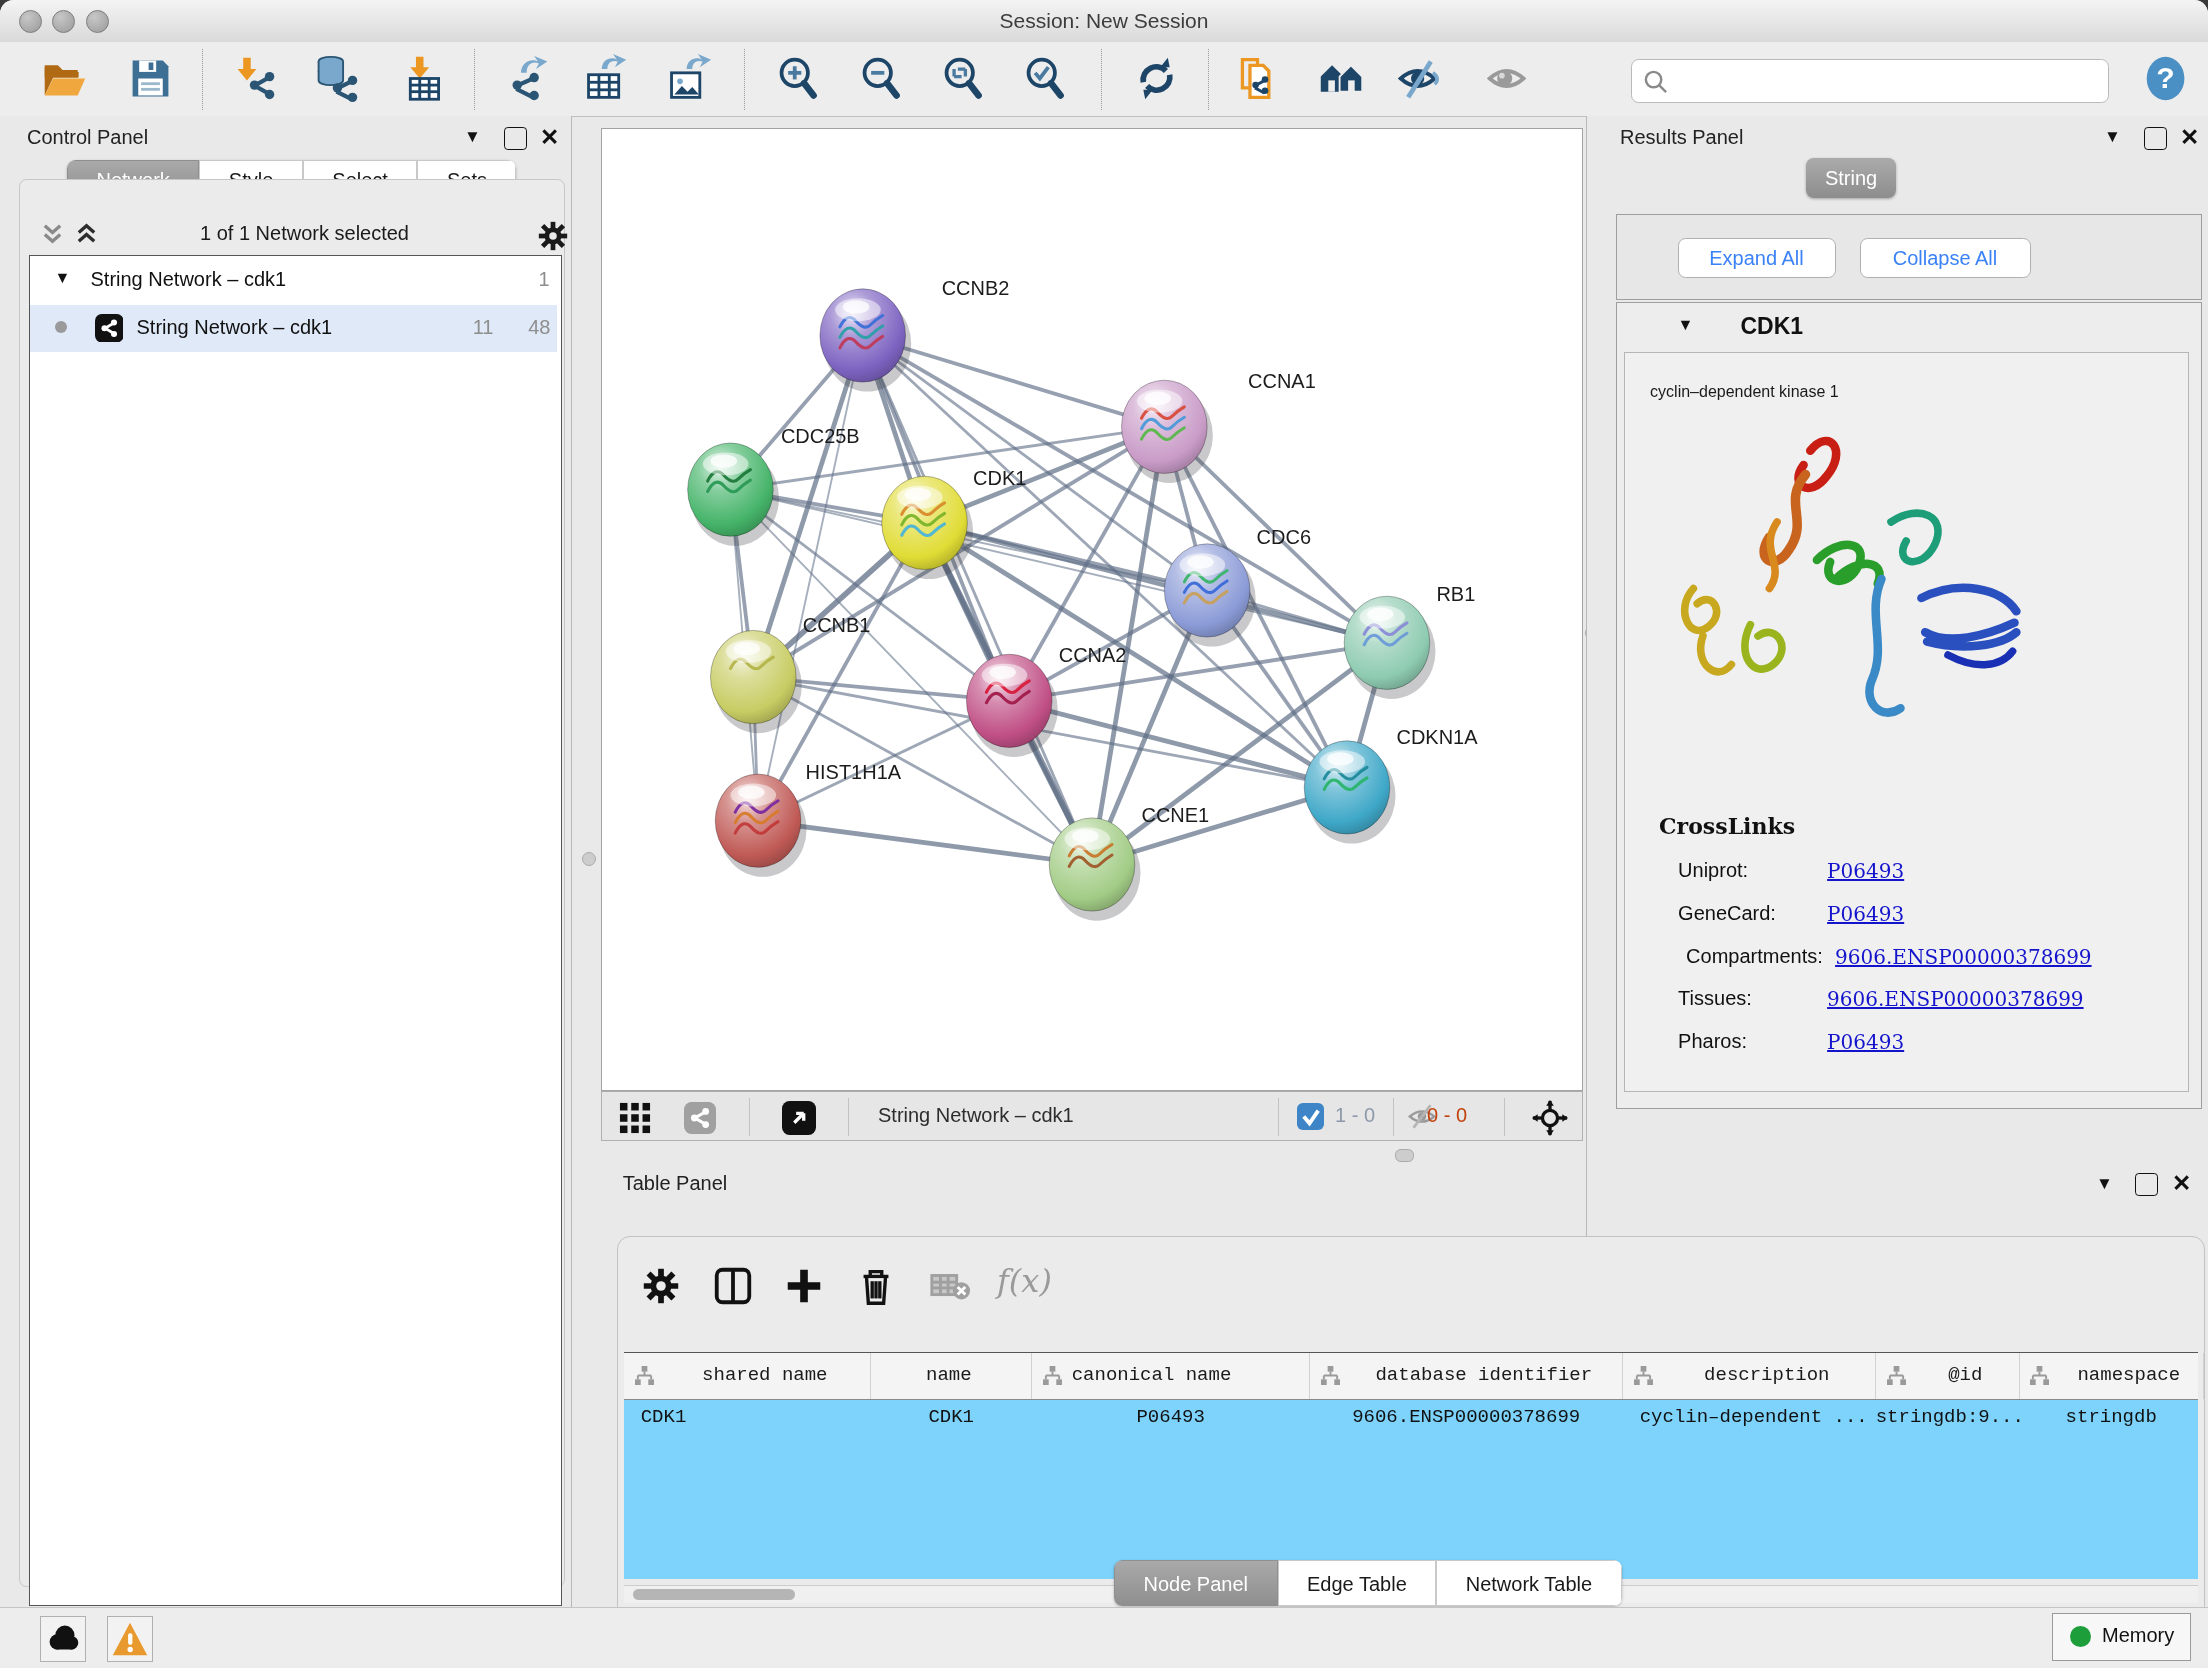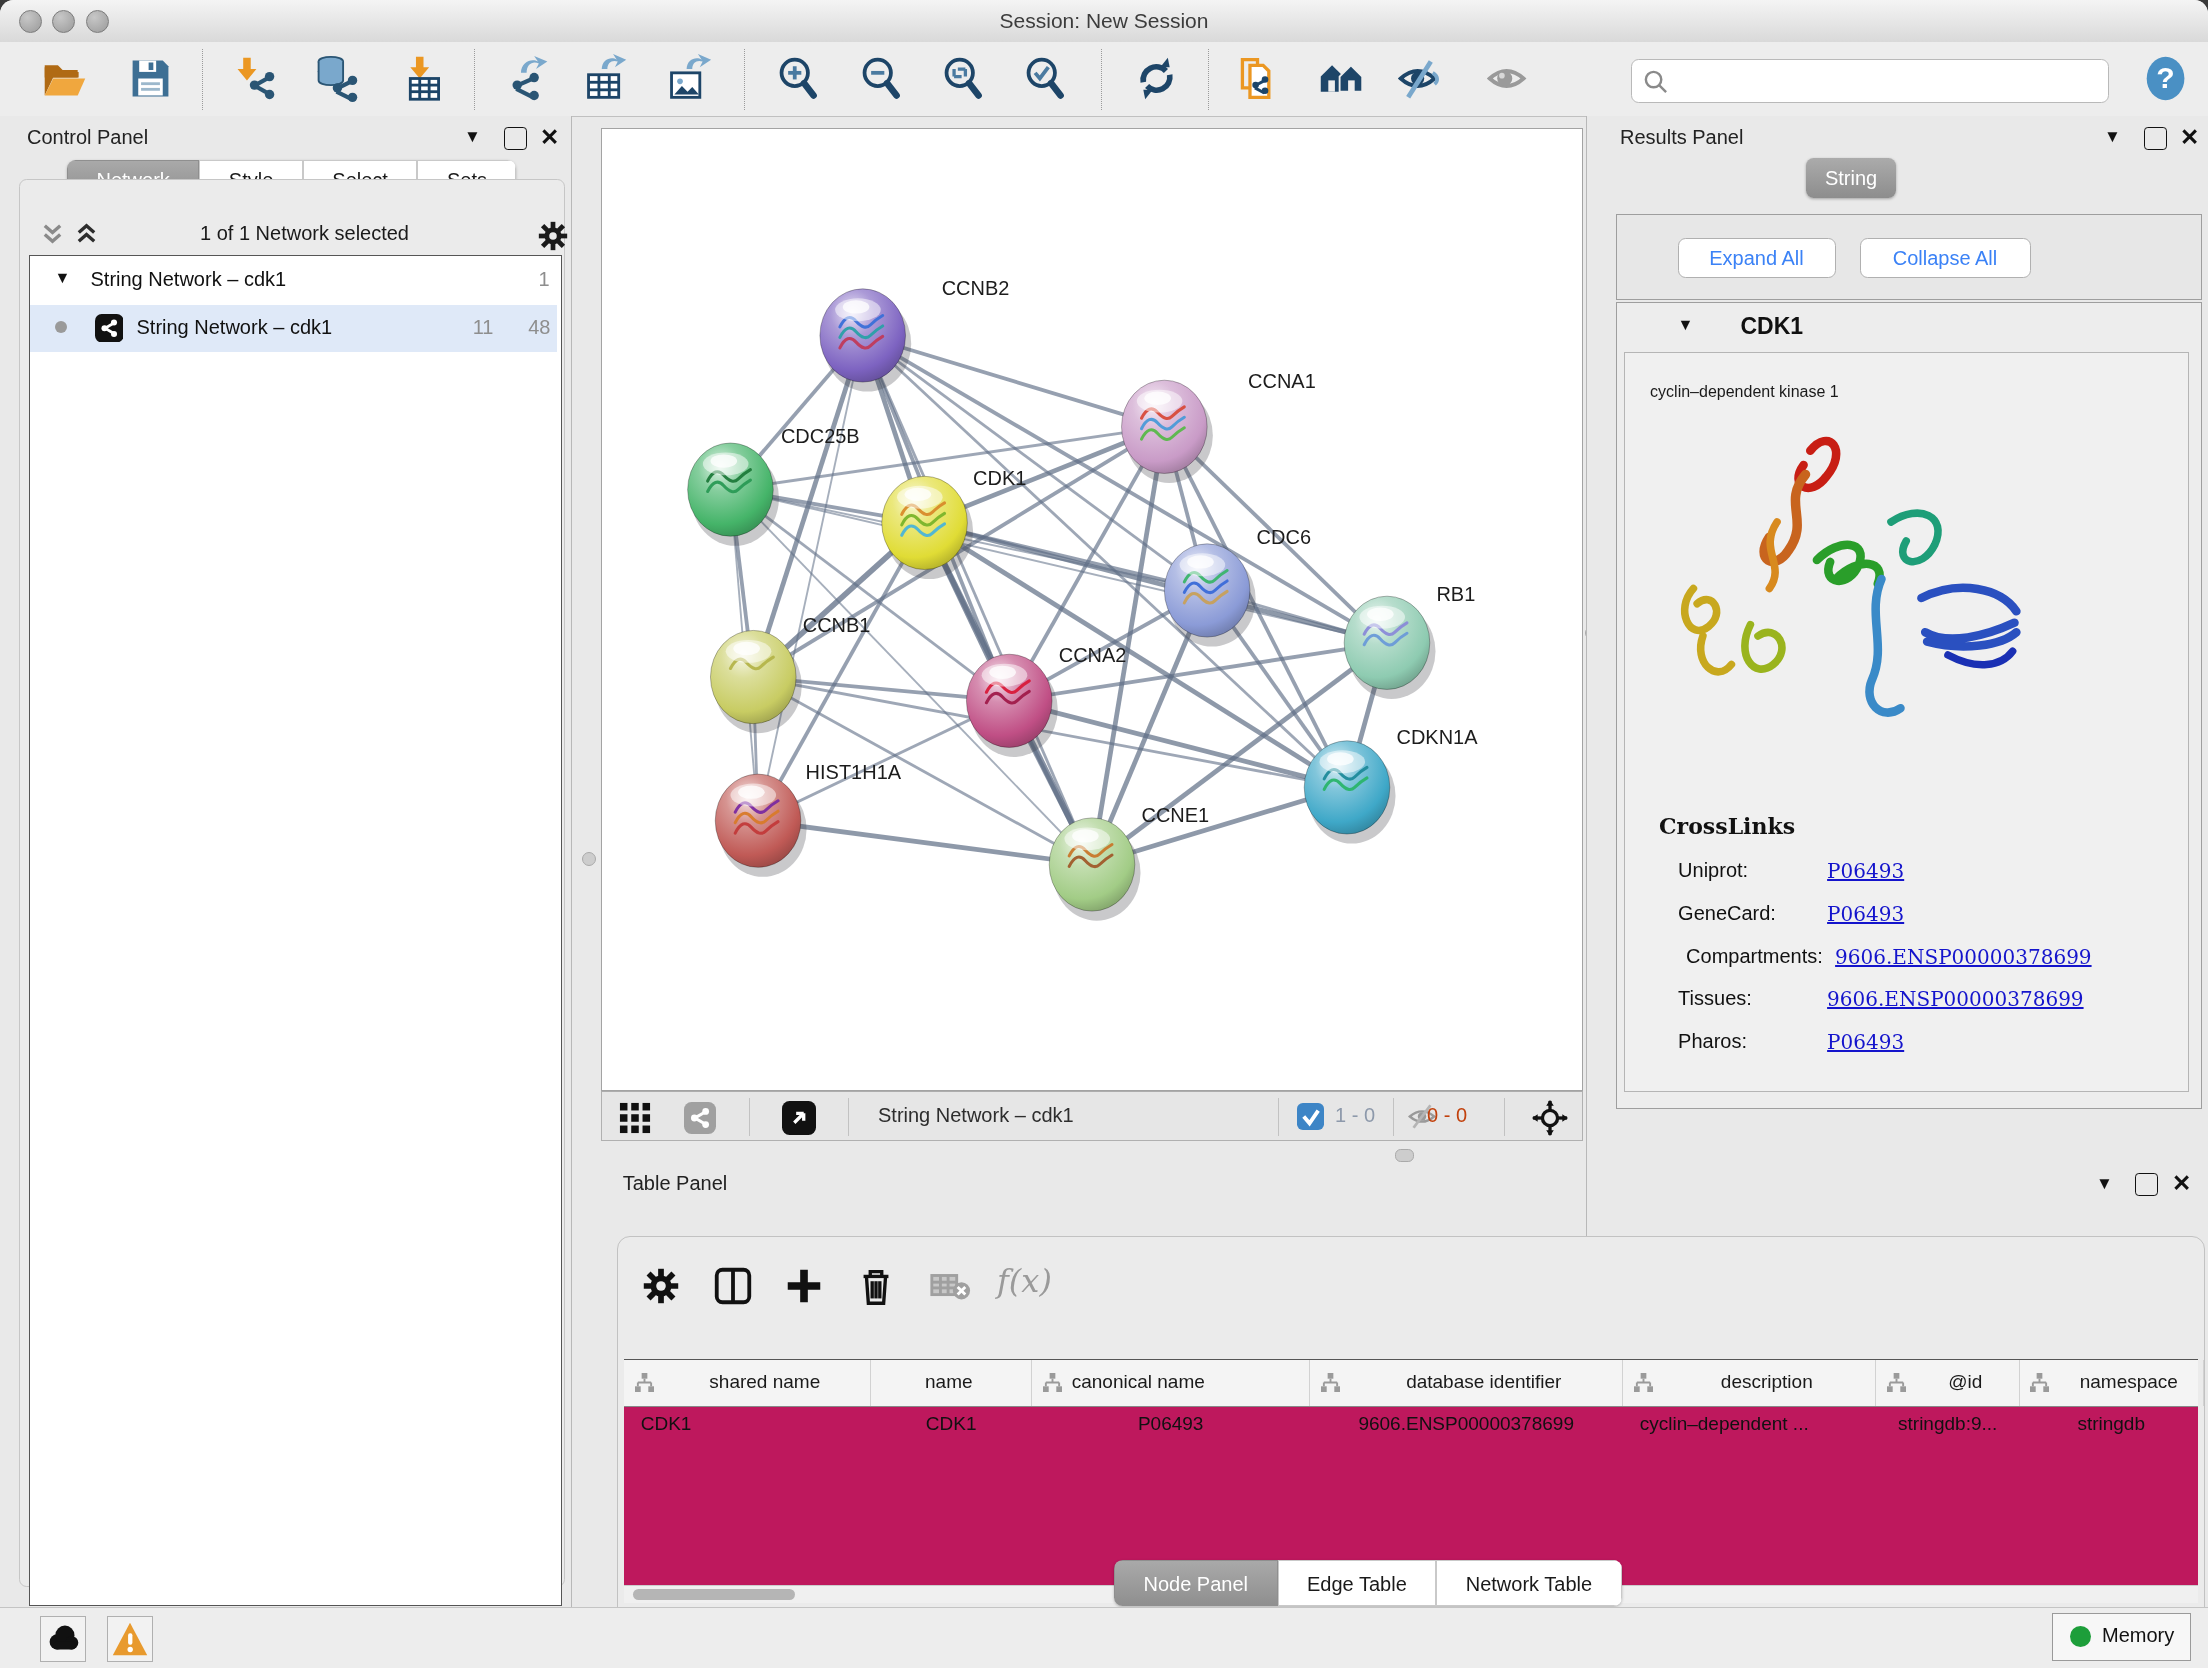--- a/index.html
+++ b/index.html
@@ -50,21 +50,21 @@
   #rp-protein-name{font-size:23px;font-weight:bold;color:#111;}
   #rp-inner{left:7.6px;top:49px;width:565px;height:740px;background:#f0f0f0;border:1px solid #b5b5b5;box-sizing:border-box;}
   #rp-desc{left:25px;top:30px;font-size:16px;color:#1a1a1a;}
   .xl-head{font-family:"DejaVu Serif",serif;font-weight:bold;font-size:22px;color:#111;}
   .xl-label{font-family:Liberation Sans, sans-serif;font-size:20px;color:#111;}
   .xl-link{font-family:"DejaVu Serif",serif;font-size:20px;color:#1414cc;text-decoration:underline;}
   
   #table-panel{left:616px;top:1170px;width:1592px;height:438px;}
   #tp-box{left:1px;top:38px;width:1586px;height:398px;background:#ebebeb;border:1px solid #c2c2c2;border-radius:13px;margin-top:28px;}
   .tp-icon{top:27px;width:44px;height:44px;}
-  #tp-table{left:5.7px;top:122px;width:1574px;height:226px;background:#be185d;border-top:1.9px solid #555;}
+  #tp-table{left:5.7px;top:115px;width:1574px;height:226px;background:#7dd3fc;border-top:1.9px solid #555;font-family:Liberation Mono, monospace;}
   #tp-header{left:0;top:0;height:46px;width:1574px;background:#f4f4f4;border-bottom:1.9px solid #888;}
   .th{position:absolute;top:0;height:46px;box-sizing:border-box;border-right:1px solid #d2d2d2;}
   .th .th-label{font-size:19px;color:#1a1a1a;}
   .td{position:absolute;top:53px;font-size:19px;color:#111;}
   #tp-hscroll{left:5.7px;top:348px;width:1574px;height:17px;background:#f0f0f0;border-top:1px solid #ccc;}
   #tp-hthumb{left:9.5px;top:2.9px;width:162px;height:11.4px;background:#b5b5b5;border-radius:5.7px;}
   #tp-tabs{left:498px;top:390px;display:flex;box-shadow:0 1px 2.9px rgba(0,0,0,.25);border-radius:8.6px;overflow:hidden;}
   #tp-tabs .tab{height:46px;line-height:46px;padding:0 32px;}
   
   #statusbar{left:0;top:1607px;width:2208px;height:61px;background:#ededed;border-top:1px solid #c4c4c4;}

